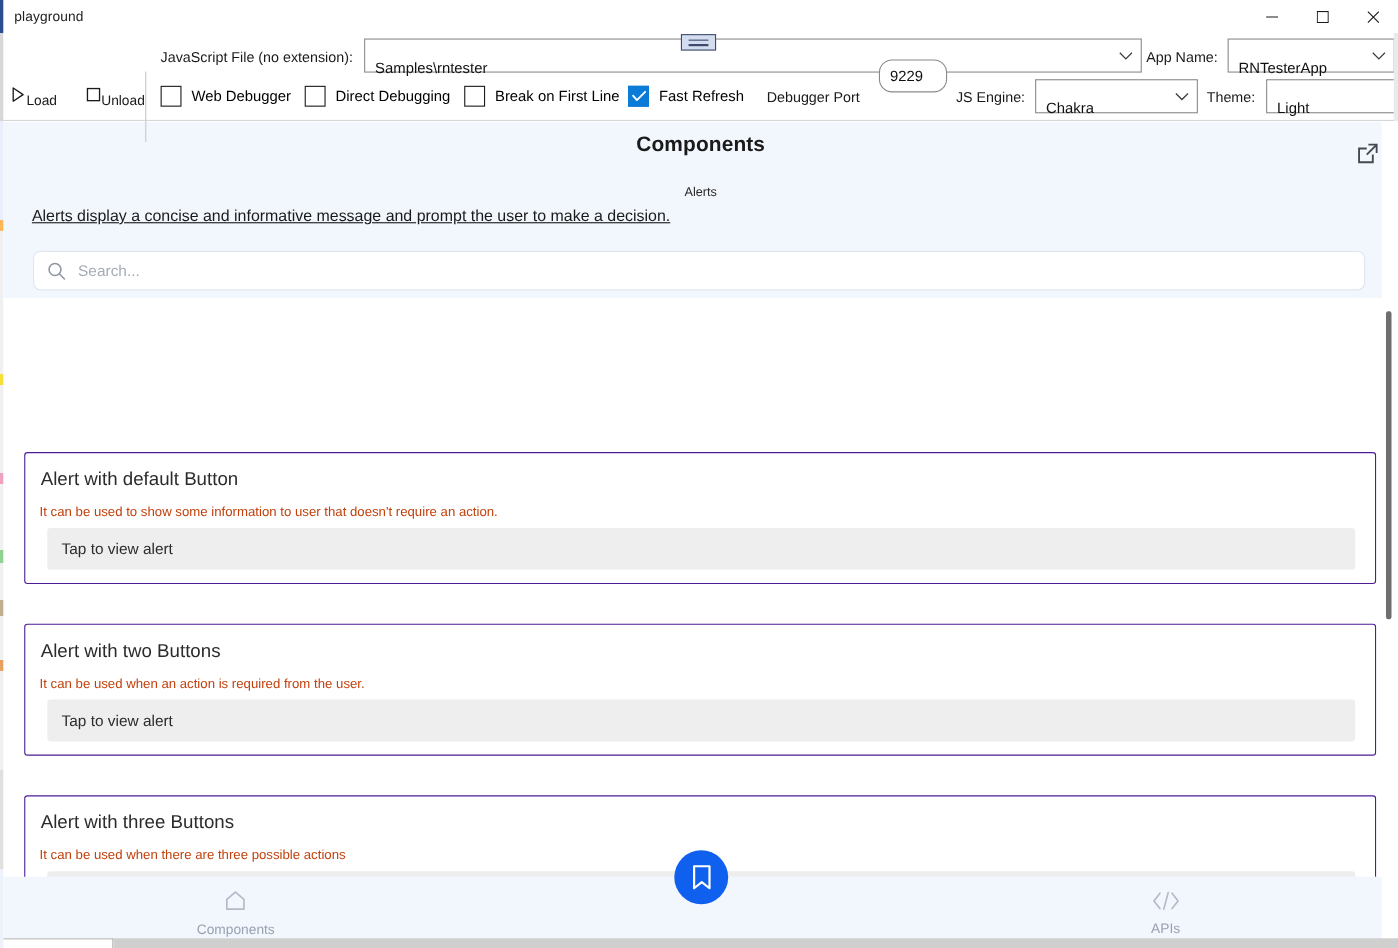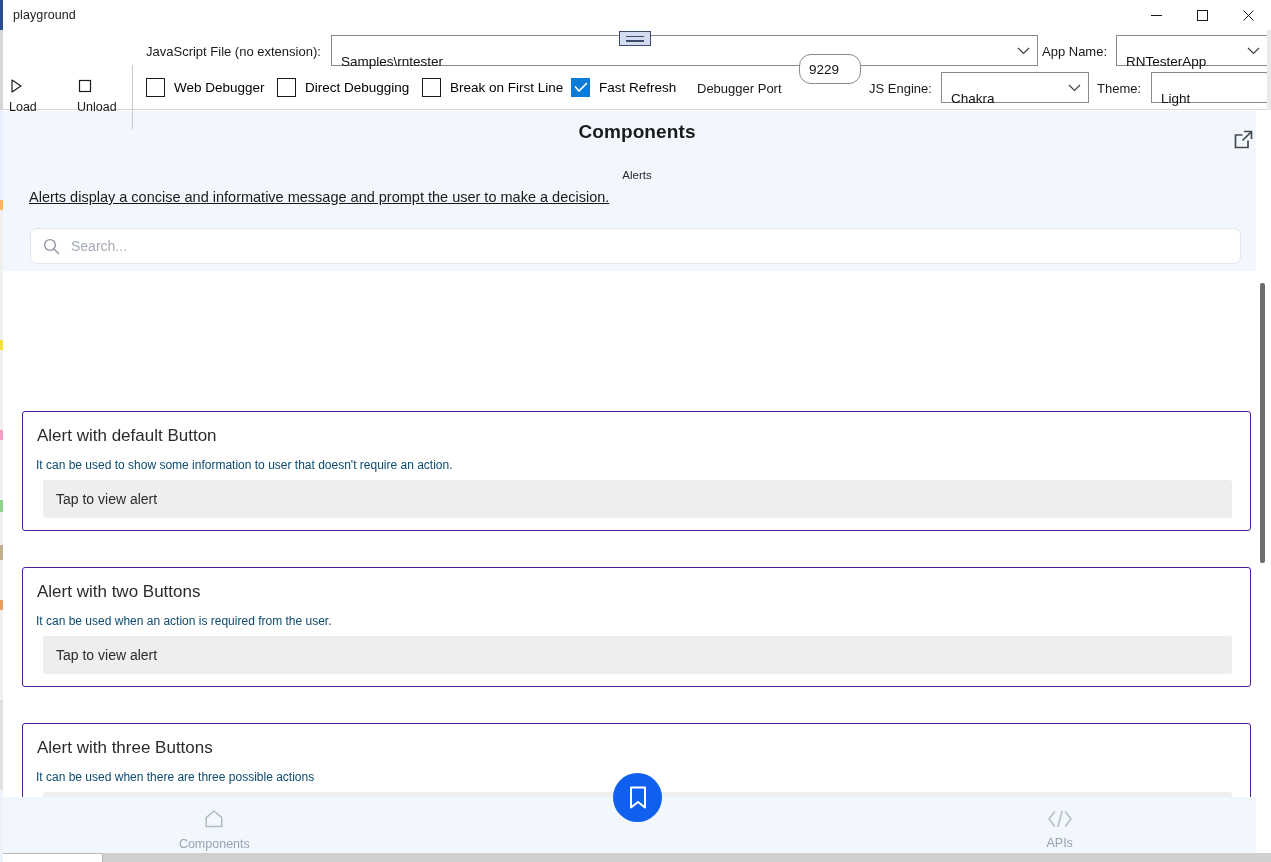--- a/index.html
+++ b/index.html
@@ -87,22 +87,22 @@
     position: absolute;
     left: 132px; top: 35px;
     width: 1px; height: 64px;
     background: #c8c8c8;
   }
   .cmdbtn {
     position: absolute;
     width: 52px;
     top: 44px;
     display: flex;
-    flex-direction: column;
-    align-items: flex-start;
+    flex-direction: row;
+    align-items: flex-end;
     cursor: default;
   }
   .cmdbtn .glyph {
     height: 24px;
     display: flex; align-items: center; justify-content: center;
   }
   .cmdbtn .lbl {
     font-size: 12.5px;
     color: #1a1a1a;
     margin-top: 2px;
@@ -282,21 +282,21 @@
   .card-title {
     position: absolute;
     left: 14px; top: 14px;
     font-size: 17px;
     color: #2b2b2b;
   }
   .card-desc {
     position: absolute;
     left: 13px; top: 46px;
     font-size: 12px;
-    color: #0c4a6e;
+    color: #c2410c;
   }
   .tap-btn {
     position: absolute;
     left: 20px; top: 68px;
     width: 1189px; height: 38px;
     background: #eeeeee;
     border-radius: 3px;
     display: flex;
     align-items: center;
     padding-left: 13px;

